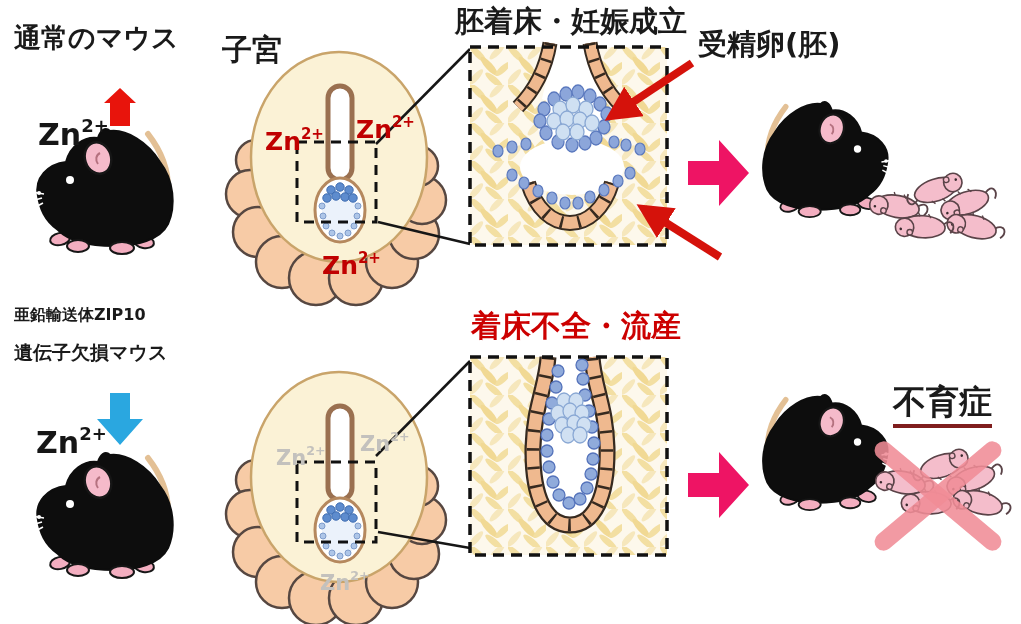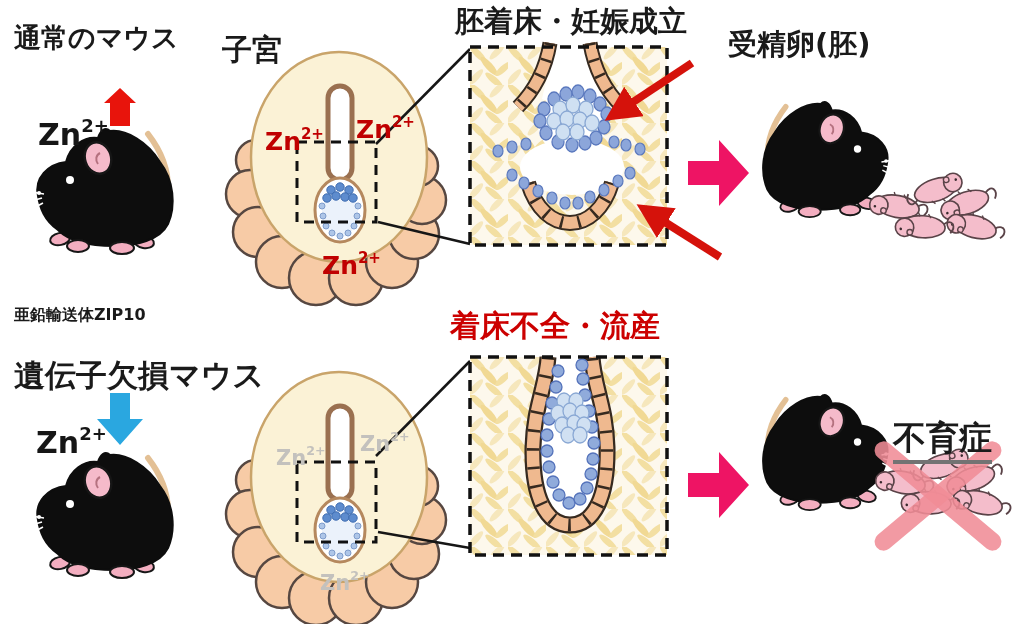--- a/index.html
+++ b/index.html
@@ -6,21 +6,21 @@
   #canvas{position:relative;width:1021px;height:624px;background:#ffffff;overflow:hidden;
           font-family:"DejaVu Sans","Liberation Sans",sans-serif;}
   #art{position:absolute;left:0;top:0;}
   .t{position:absolute;font-weight:bold;color:#1a1a1a;white-space:nowrap;line-height:1.15;}
   .zn{font-size:25px;color:#c00000;margin-top:28px;}
   .zn sup{font-size:60%;position:relative;top:-2px;}
   .zn-big{font-size:30px;color:#161616;}
   .zn-gray{font-size:21px;color:#c3c1bd;}
   .title-black{font-size:29px;letter-spacing:0px;}
   .title-red{font-size:30px;color:#cc0000;}
-  .underlined{border-bottom:4px solid #737373;padding-bottom:3px;margin-top:36px;}
+  .underlined{border-bottom:4px solid #7f1d1d;padding-bottom:3px;}
 </style>
 </head>
 <body>
 
 <div id="canvas">
 
 <svg id="art" width="1021" height="624" viewBox="0 0 1021 624">
   <defs>
     <pattern id="leaves" width="38" height="38" patternUnits="userSpaceOnUse">
       <rect width="38" height="38" fill="#fdf8ec"></rect>
@@ -302,27 +302,27 @@
 
 <div class="t zn zn-big" style="left:38px;top:90px;"><span>Zn</span><sup>2+</sup></div>
 
 <div class="t" style="left:222px;top:26px;font-size:30px;margin-top:7px;">子宮</div>
 
 <div class="t zn" style="left:265px;top:100px;"><span>Zn</span><sup>2+</sup></div>
 <div class="t zn" style="left:356px;top:88px;"><span>Zn</span><sup>2+</sup></div>
 <div class="t zn" style="left:322px;top:224px;"><span>Zn</span><sup>2+</sup></div>
 
 <div class="t title-black" style="left:455px;top:5px;text-align:center;">胚着床・妊娠成立</div>
-<div class="t title-black" style="left:698px;top:28px;margin-left:30px;">受精卵(胚)</div>
+<div class="t title-black" style="left:698px;top:28px;">受精卵(胚)</div>
 
 <div class="t" style="left:14px;top:306px;font-size:16px;">亜鉛輸送体ZIP10</div>
-<div class="t" style="left:14px;top:358px;font-size:31px;">遺伝子欠損マウス</div>
+<div class="t" style="left:14px;top:342px;font-size:19px;">遺伝子欠損マウス</div>
 
 <div class="t zn zn-big" style="left:36px;top:398px;"><span>Zn</span><sup>2+</sup></div>
 
 <div class="t zn zn-gray" style="left:276px;top:418px;"><span>Zn</span><sup>2+</sup></div>
 <div class="t zn zn-gray" style="left:360px;top:404px;"><span>Zn</span><sup>2+</sup></div>
 <div class="t zn zn-gray" style="left:320px;top:543px;"><span>Zn</span><sup>2+</sup></div>
 
-<div class="t title-red" style="left:450px;top:309px;">着床不全・流産</div>
+<div class="t title-red" style="left:471px;top:309px;">着床不全・流産</div>
 <div class="t underlined" style="left:893px;top:383px;font-size:33px;">不育症</div>
 
 </div>
 
 </body></html>

